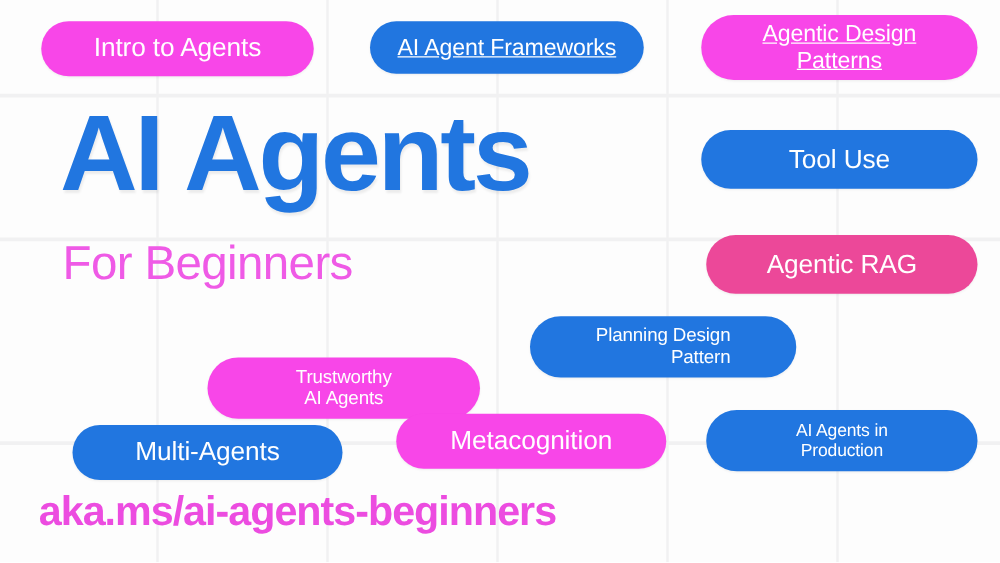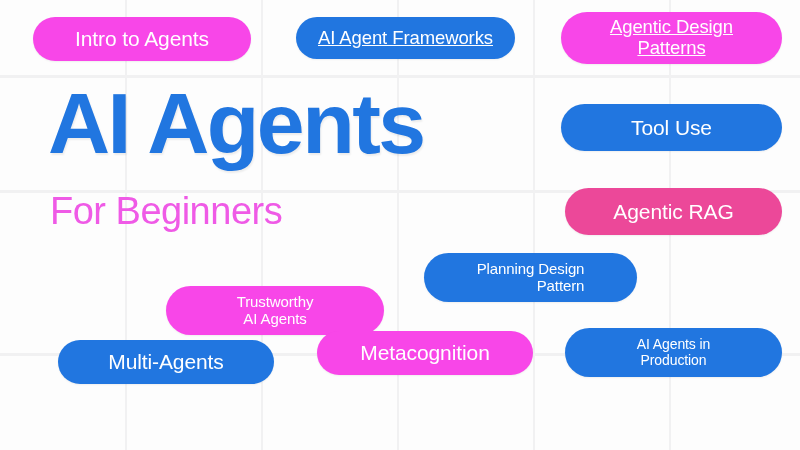--- a/index.html
+++ b/index.html
@@ -125,14 +125,15 @@
       <div class="pill size-sm" style="left: 166px; top: 255px; width: 218px; height: 49px; background: rgb(248, 70, 232); margin-top: 31px;">Trustworthy
 AI Agents</div>
       <div class="pill size-sm" style="left: 424px; top: 253px; width: 213px; height: 49px; background: rgb(33, 118, 224); text-align: right;">Planning Design
 Pattern</div>
       <div class="pill size-lg" style="left: 58px; top: 340px; width: 216px; height: 44px; background: rgb(33, 118, 224);">Multi-Agents</div>
       <div class="pill size-lg" style="left: 317px; top: 331px; width: 216px; height: 44px; background: rgb(248, 70, 232);">Metacognition</div>
       <div class="pill size-xs" style="left: 565px; top: 328px; width: 217px; height: 49px; background: rgb(33, 118, 224);">AI Agents in
 Production</div>
     </div>
 
+  <div id="url">aka.ms/ai-agents-beginners</div>
 
 </div>
 
 </body></html>

